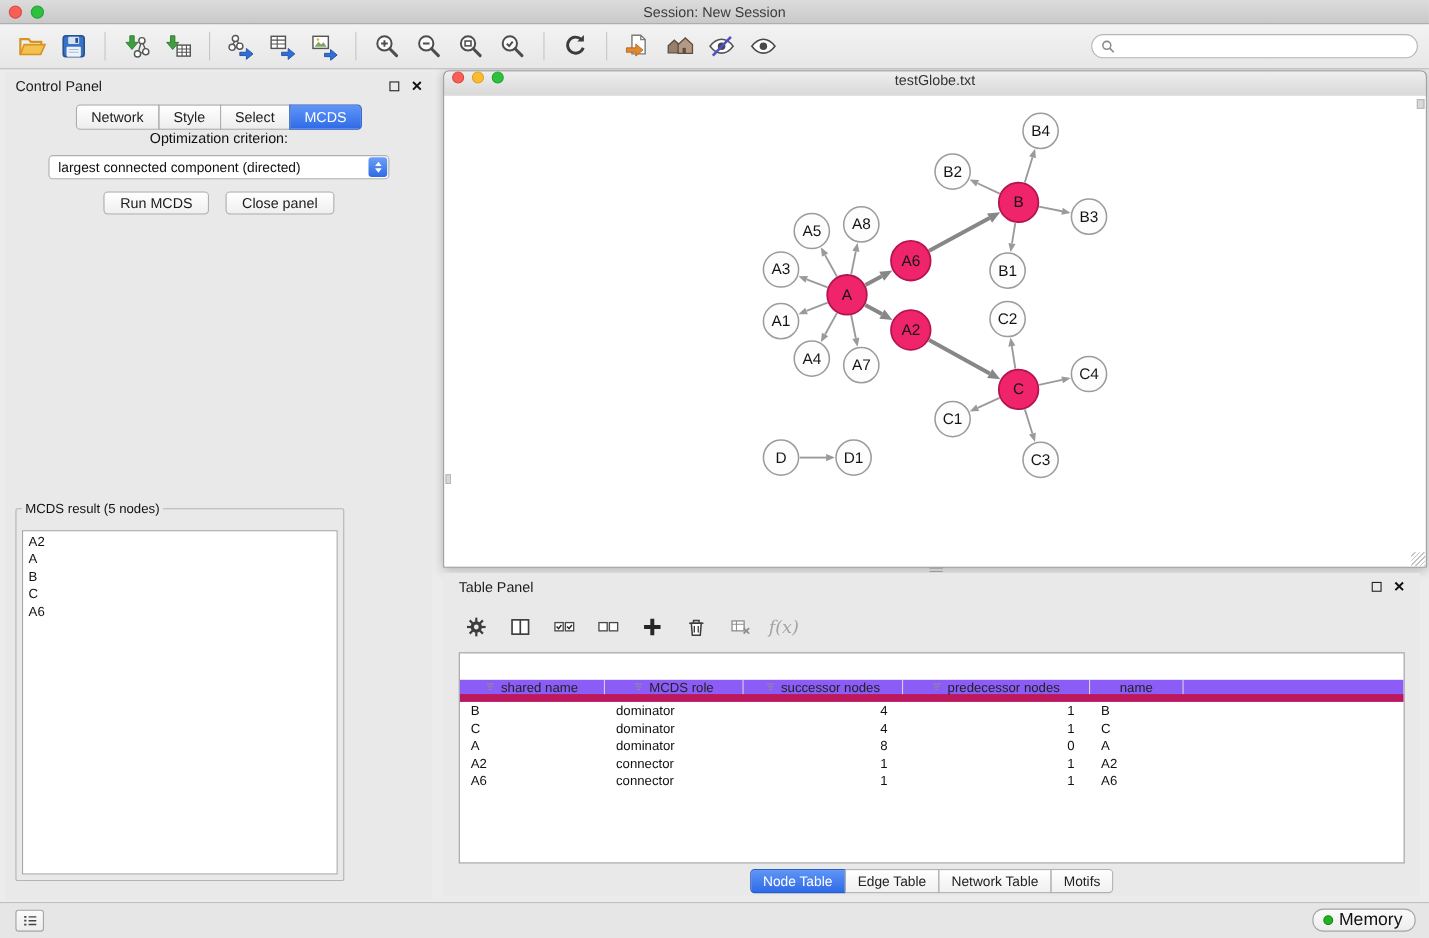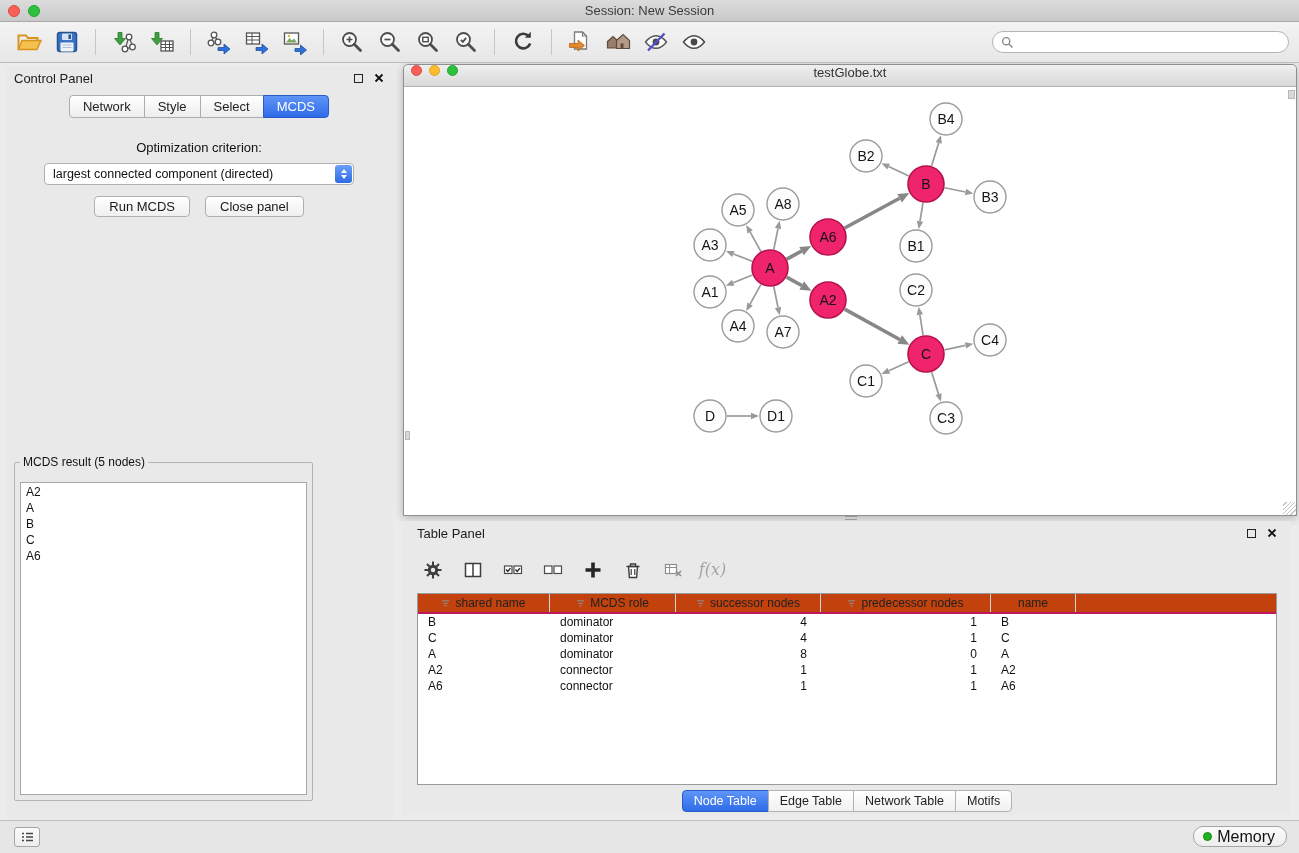--- a/index.html
+++ b/index.html
@@ -25,21 +25,21 @@
   
   .control-panel{position:absolute;left:5px;top:66px;width:388px;height:752px;background:#e9e9e9;}
   .panel-header{height:24px;display:flex;align-items:center;padding:0 9px;font-size:13px;color:#1c1c1c;}
   .panel-controls{margin-left:auto;display:flex;gap:11px;align-items:center;}
   .float-box{width:9px;height:9px;border:1.5px solid #222;display:inline-block;}
   .cp-tabs{display:flex;justify-content:center;margin-top:5px;}
   .tab{padding:3px 13px;font-size:13px;background:linear-gradient(#ffffff,#ededed);border:1px solid #adadad;margin-left:-1px;color:#222;}
   .tab:first-child{border-radius:4px 0 0 4px;margin-left:0;}
   .tab:last-child{border-radius:0 4px 4px 0;}
   .tab.selected{background:linear-gradient(#5f95f7,#2f6be8);color:#fff;border-color:#2a5cc8;}
-  .opt-label{text-align:center;margin-top:22px;font-size:13px;color:#111;}
+  .opt-label{text-align:center;font-size:13px;color:#111;}
   .dropdown{width:310px;height:22px;margin:8px auto 0;background:#fff;border:1px solid #b0b0b0;border-radius:4px;display:flex;align-items:center;position:relative;padding-left:8px;font-size:12.5px;color:#111;}
   .dd-stepper{position:absolute;right:1px;top:1px;width:17px;height:18px;border-radius:3px;background:linear-gradient(#6ba0f9,#2e6ae4);display:flex;flex-direction:column;align-items:center;justify-content:center;gap:2px;}
   .tri-up{width:0;height:0;border-left:3.5px solid transparent;border-right:3.5px solid transparent;border-bottom:4px solid #fff;}
   .tri-down{width:0;height:0;border-left:3.5px solid transparent;border-right:3.5px solid transparent;border-top:4px solid #fff;}
   .btn-row{display:flex;justify-content:center;gap:15px;margin-top:11px;}
   .btn{font-family:inherit;font-size:13px;padding:2px 14px;height:21px;background:linear-gradient(#ffffff,#efefef);border:1px solid #b0b0b0;border-radius:4px;color:#1a1a1a;}
   .result-box{position:absolute;left:9px;top:389px;width:299px;height:346px;border:1px solid #b4b4b4;border-radius:2px;}
   .result-box legend{font-size:12px;padding:0 3px;margin-left:5px;color:#111;}
   .result-list{position:absolute;left:5px;right:5px;top:13px;bottom:5px;background:#fff;border:1px solid #a8a8a8;overflow:hidden;padding-top:1px;}
   .result-item{font-size:12px;padding:0 5px;line-height:16px;color:#111;}
@@ -57,21 +57,21 @@
   .grip{position:absolute;right:0;bottom:0;width:13px;height:13px;background:repeating-linear-gradient(135deg,transparent 0 2px,#c2c2c2 2px 3px);}
   .v-splitter-grip{position:absolute;left:845px;top:516px;width:12px;height:4px;border-top:1px solid #9a9a9a;border-bottom:1px solid #9a9a9a;}
 
   
   .table-panel{position:absolute;left:403px;top:521px;width:888px;height:294px;background:#e9e9e9;}
   .tp-header{height:24px;display:flex;align-items:center;padding:0 14px;font-size:13px;color:#1c1c1c;}
   .tp-toolbar{height:38px;display:flex;align-items:flex-end;padding:0 16px;gap:13px;}
   .ticon{width:27px;height:27px;display:flex;align-items:center;justify-content:center;flex:none;}
   .fx{font-family:"DejaVu Serif","Liberation Serif",serif;font-style:italic;font-size:16px;color:#a3a3a3;}
   .table-wrap{position:absolute;left:14px;top:72px;width:860px;height:192px;background:#fff;border:1px solid #9b9b9b;overflow:hidden;}
-  .thead{display:flex;height:20px;background:#c2410c;border-bottom:2px solid #be185d;}
+  .thead{display:flex;height:20px;background:#8b5cf6;border-bottom:7px solid #be185d;margin-top:24px;}
   .th{display:flex;align-items:center;justify-content:center;gap:5px;font-size:12px;color:#222;border-right:1px solid #d4d4d4;flex:none;}
   .c0{width:132px;} .c1{width:126px;} .c2{width:145px;} .c3{width:170px;} .c4{width:85px;}
   .th.filler{flex:1;border-right:none;}
   .trow{display:flex;height:16px;align-items:center;}
   .tcell{font-size:12px;color:#111;overflow:hidden;white-space:nowrap;flex:none;}
   .tcell.c0,.tcell.c1,.tcell.c4{padding-left:10px;}
   .tcell.c2,.tcell.c3{text-align:right;padding-right:14px;}
   .table-tabs{position:absolute;left:0;right:0;top:269px;display:flex;justify-content:center;}
   .ttab{padding:3px 11px;font-size:12.5px;background:linear-gradient(#ffffff,#f0f0f0);border:1px solid #b2b2b2;margin-left:-1px;color:#222;}
   .ttab:first-child{border-radius:4px 0 0 4px;margin-left:0;}

